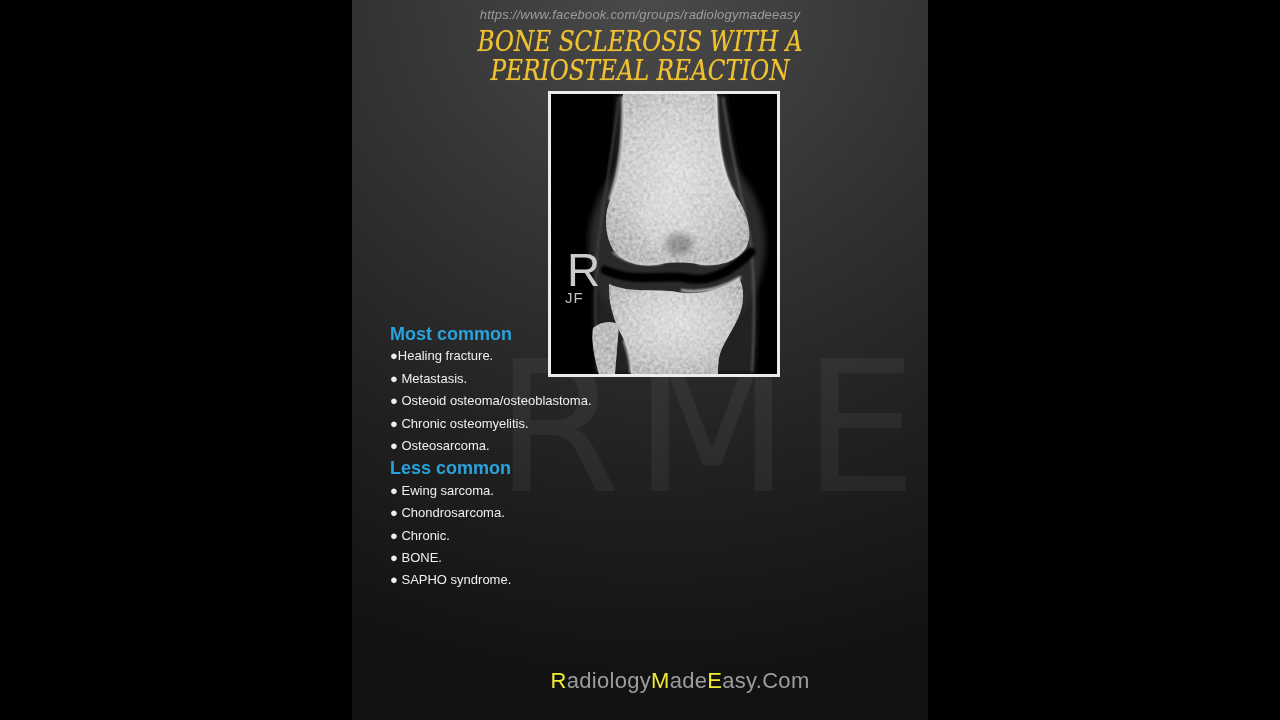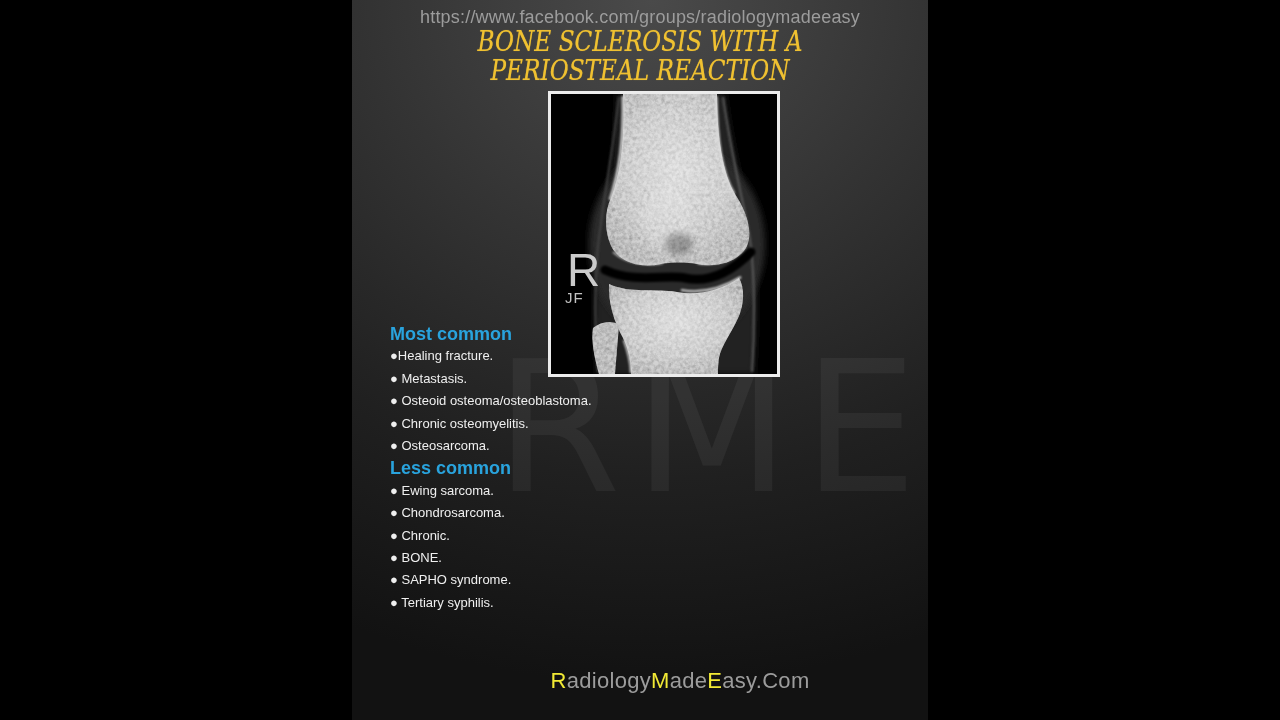--- a/index.html
+++ b/index.html
@@ -25,22 +25,23 @@
     position: absolute; left: 352px; top: 0;
     width: 576px; height: 720px;
     background: radial-gradient(130% 95% at 52% 0%, #4a4a4a 0%, #343434 36%, #202020 70%, #121212 100%);
     overflow: hidden;
   }
 
   .source-url {
     position: absolute; top: 7px; left: 0; width: 100%;
     text-align: center;
     color: var(--muted-gray);
-    font-size: 18px;
+    font-size: 13px;
     letter-spacing: 0.2px;
+    font-style: italic;
   }
 
   .slide-title {
     position: absolute; top: 27px; left: 0; width: 100%;
     text-align: center;
     color: var(--title-yellow);
     font-family: "DejaVu Serif", serif;
     font-style: italic;
     font-size: 27px;
     line-height: 29px;
@@ -167,20 +168,19 @@
     <div class="item">● Metastasis.</div>
     <div class="item">● Osteoid osteoma/osteoblastoma.</div>
     <div class="item">● Chronic osteomyelitis.</div>
     <div class="item">● Osteosarcoma.</div>
     <div class="heading">Less common</div>
     <div class="item">● Ewing sarcoma.</div>
     <div class="item">● Chondrosarcoma.</div>
     <div class="item">● Chronic.</div>
     <div class="item">● BONE.</div>
     <div class="item">● SAPHO syndrome.</div>
-    <div class="item">● Tertiary syphilis.</div>
   </div>
 
   <div class="brand-footer">
     <span class="hl">R</span><span>adiology</span><span class="hl">M</span><span>ade</span><span class="hl">E</span><span>asy.Com</span>
   </div>
 
 </div>
 
 </body></html>

